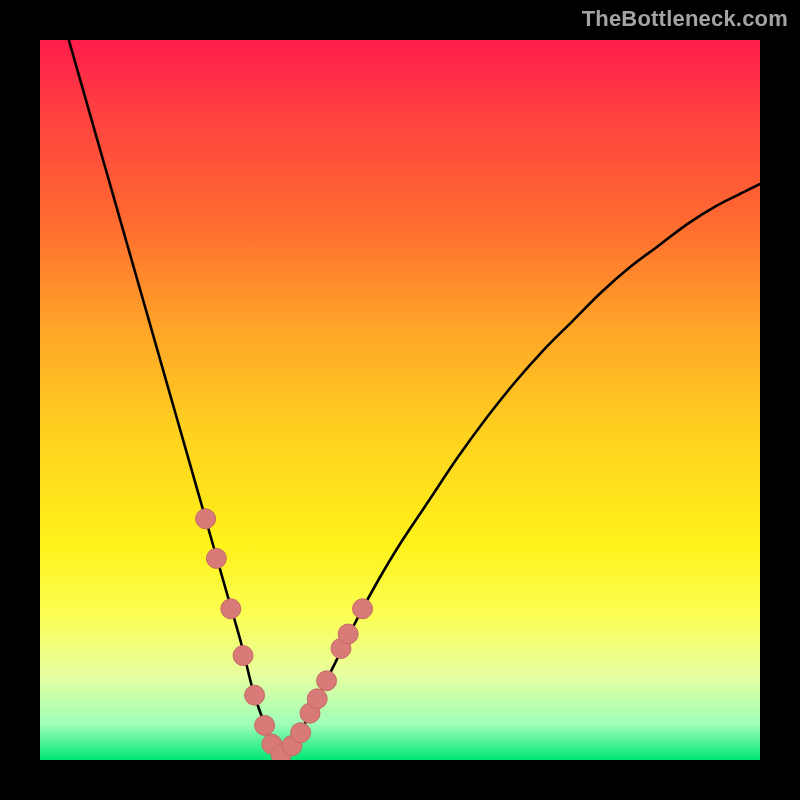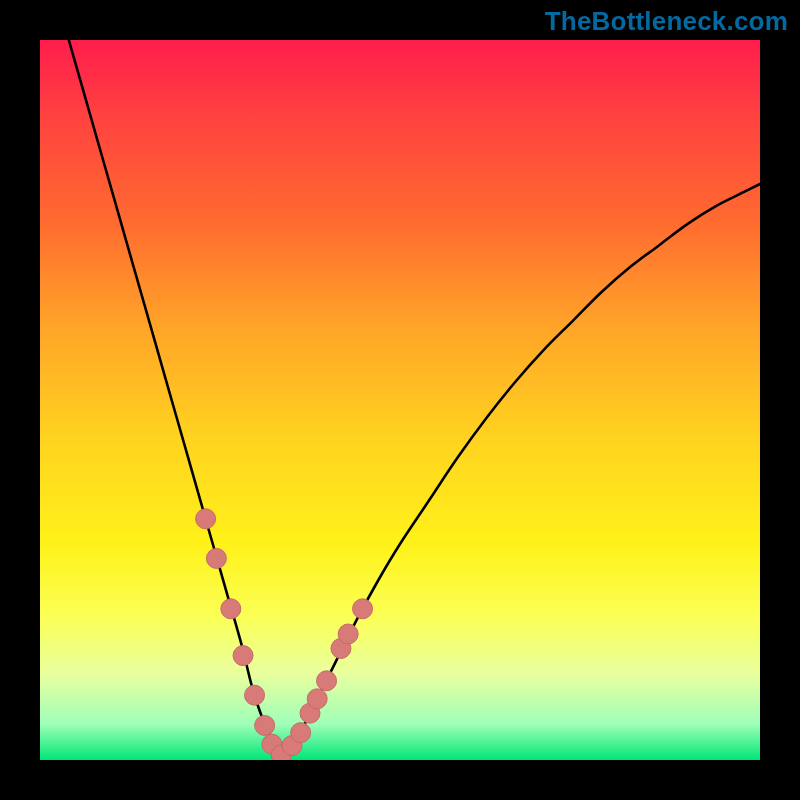--- a/index.html
+++ b/index.html
@@ -38,23 +38,23 @@
     position: absolute;
     left: 0; top: 0;
     width: 720px; height: 720px;
     pointer-events: none;
   }
   .watermark {
     position: absolute;
     top: 6px;
     right: 12px;
     font-family: Arial, Helvetica, sans-serif;
-    font-size: 26px;
+    font-size: 22px;
     font-weight: 600;
-    color: #0369a1;
+    color: #a3a3a3;
     letter-spacing: 0.2px;
     user-select: none;
   }
 </style>
 </head>
 <body>
 
 <div class="frame">
   <div class="plot-area">
     <svg class="curve-layer" viewBox="0 0 720 720" preserveAspectRatio="none">

